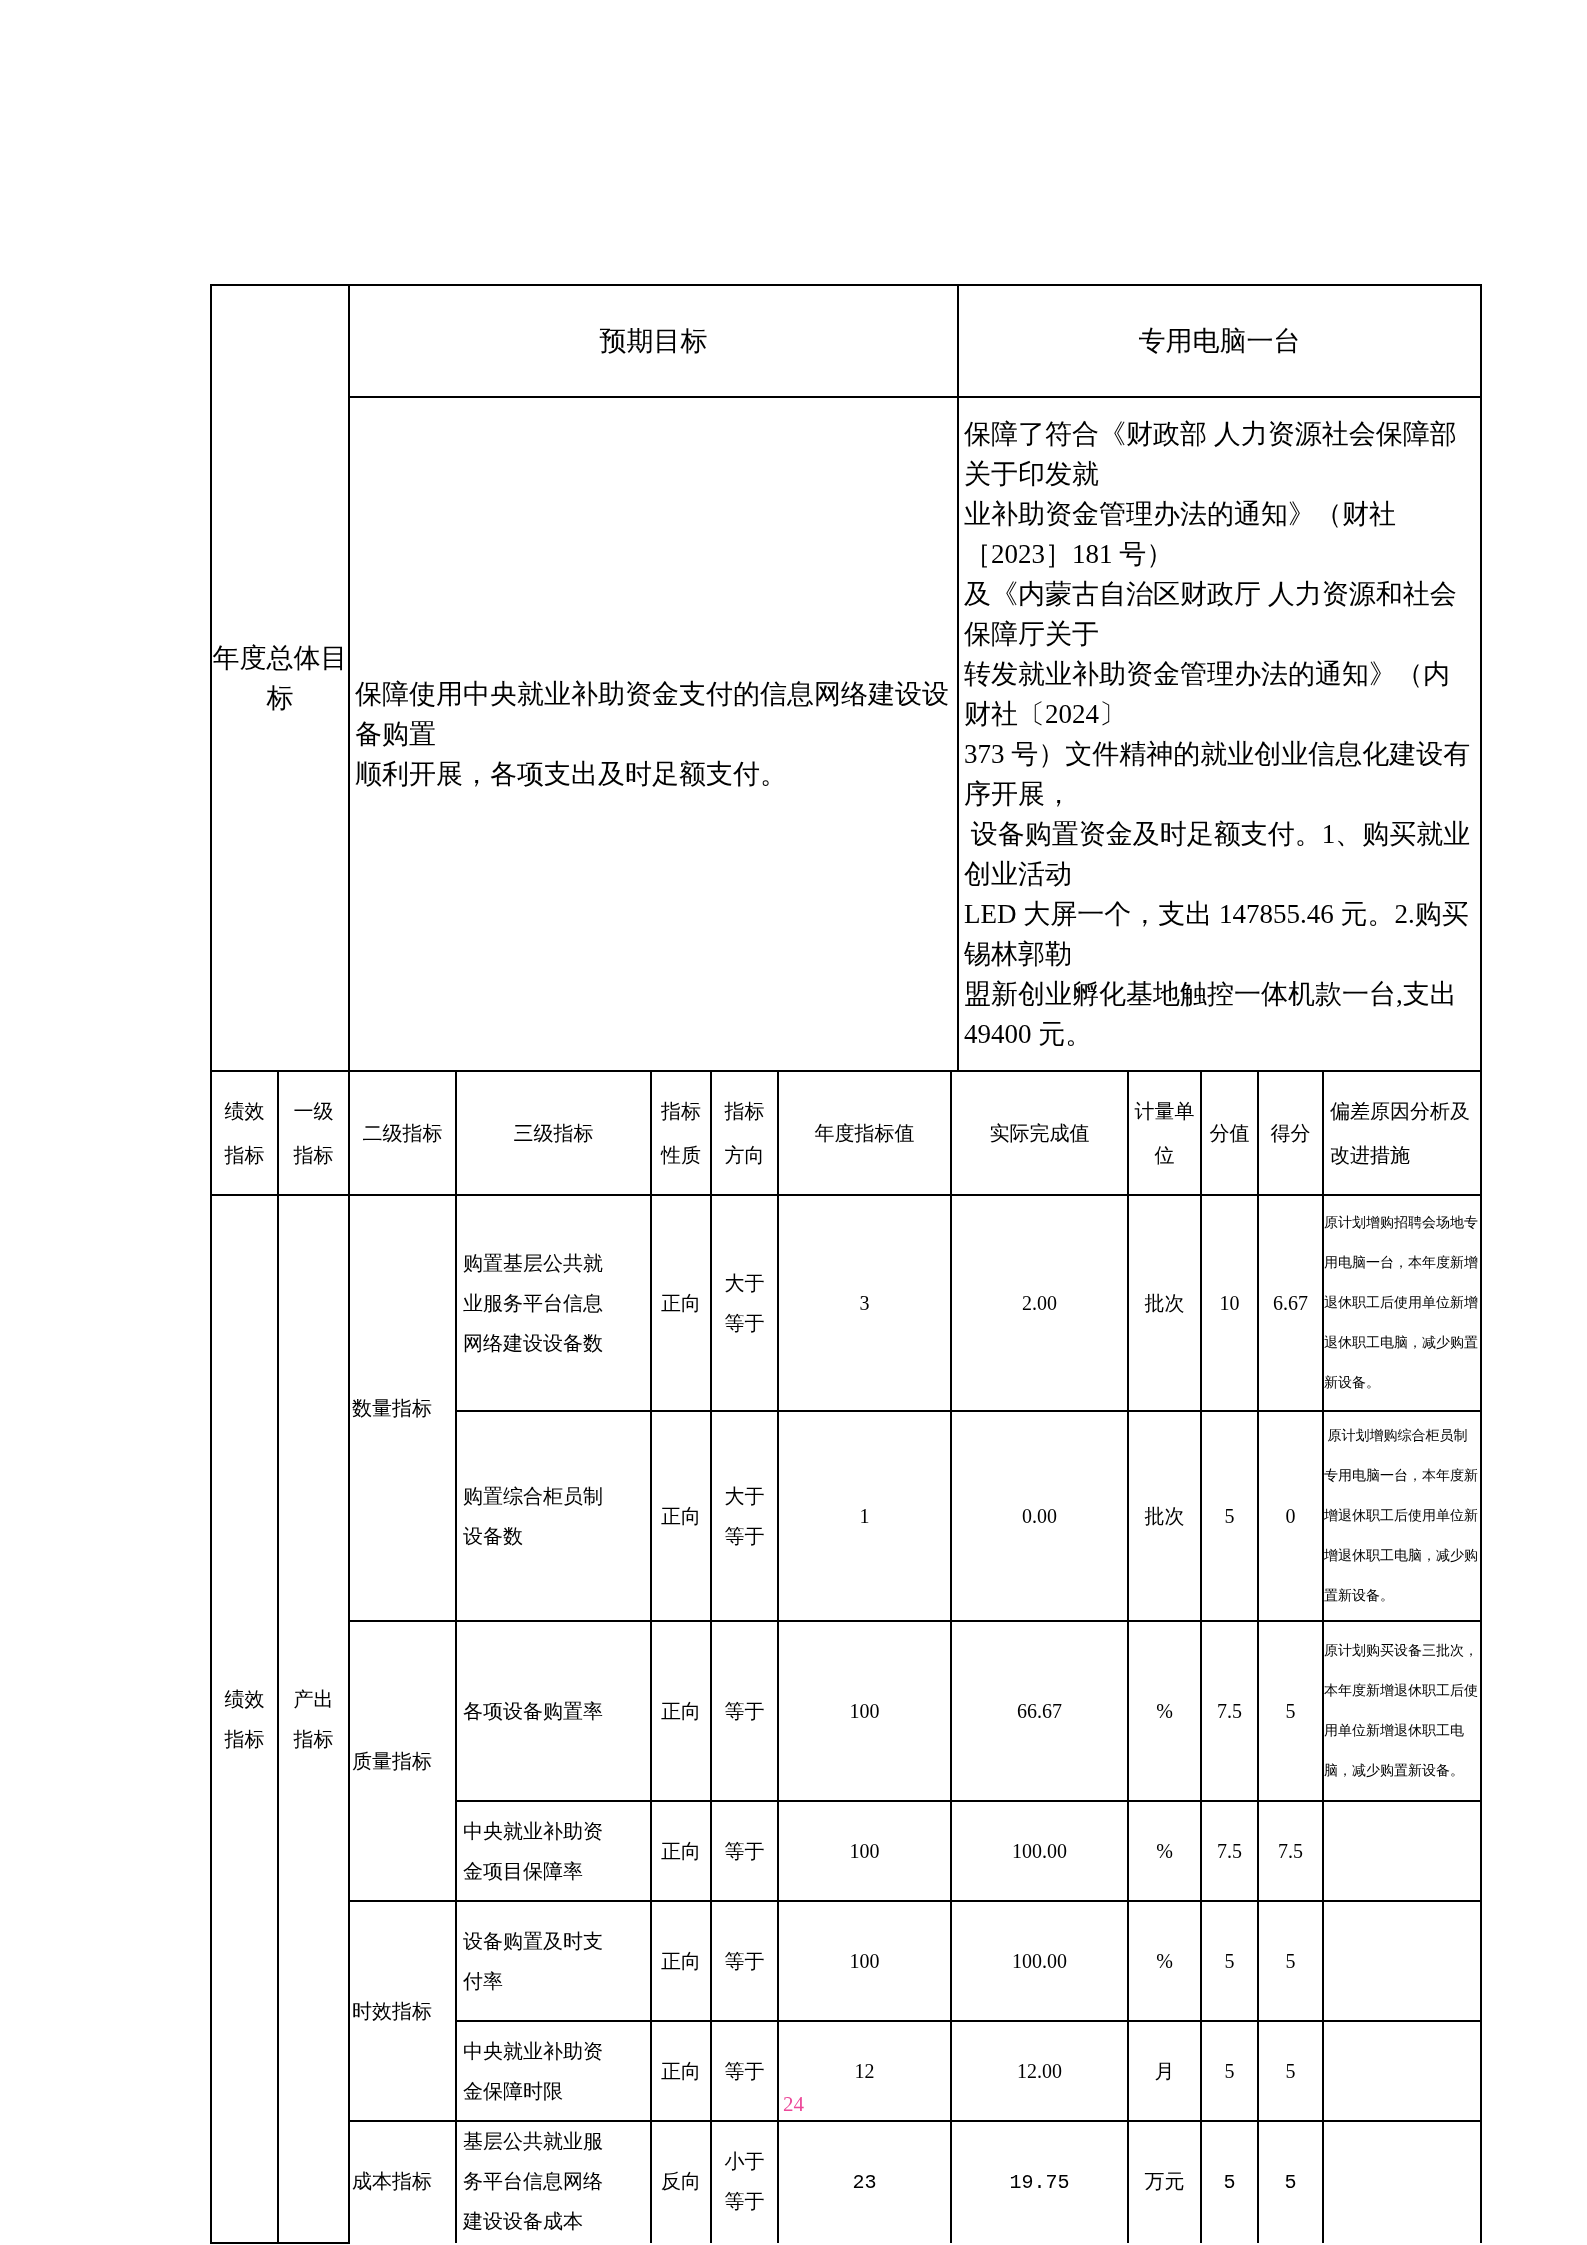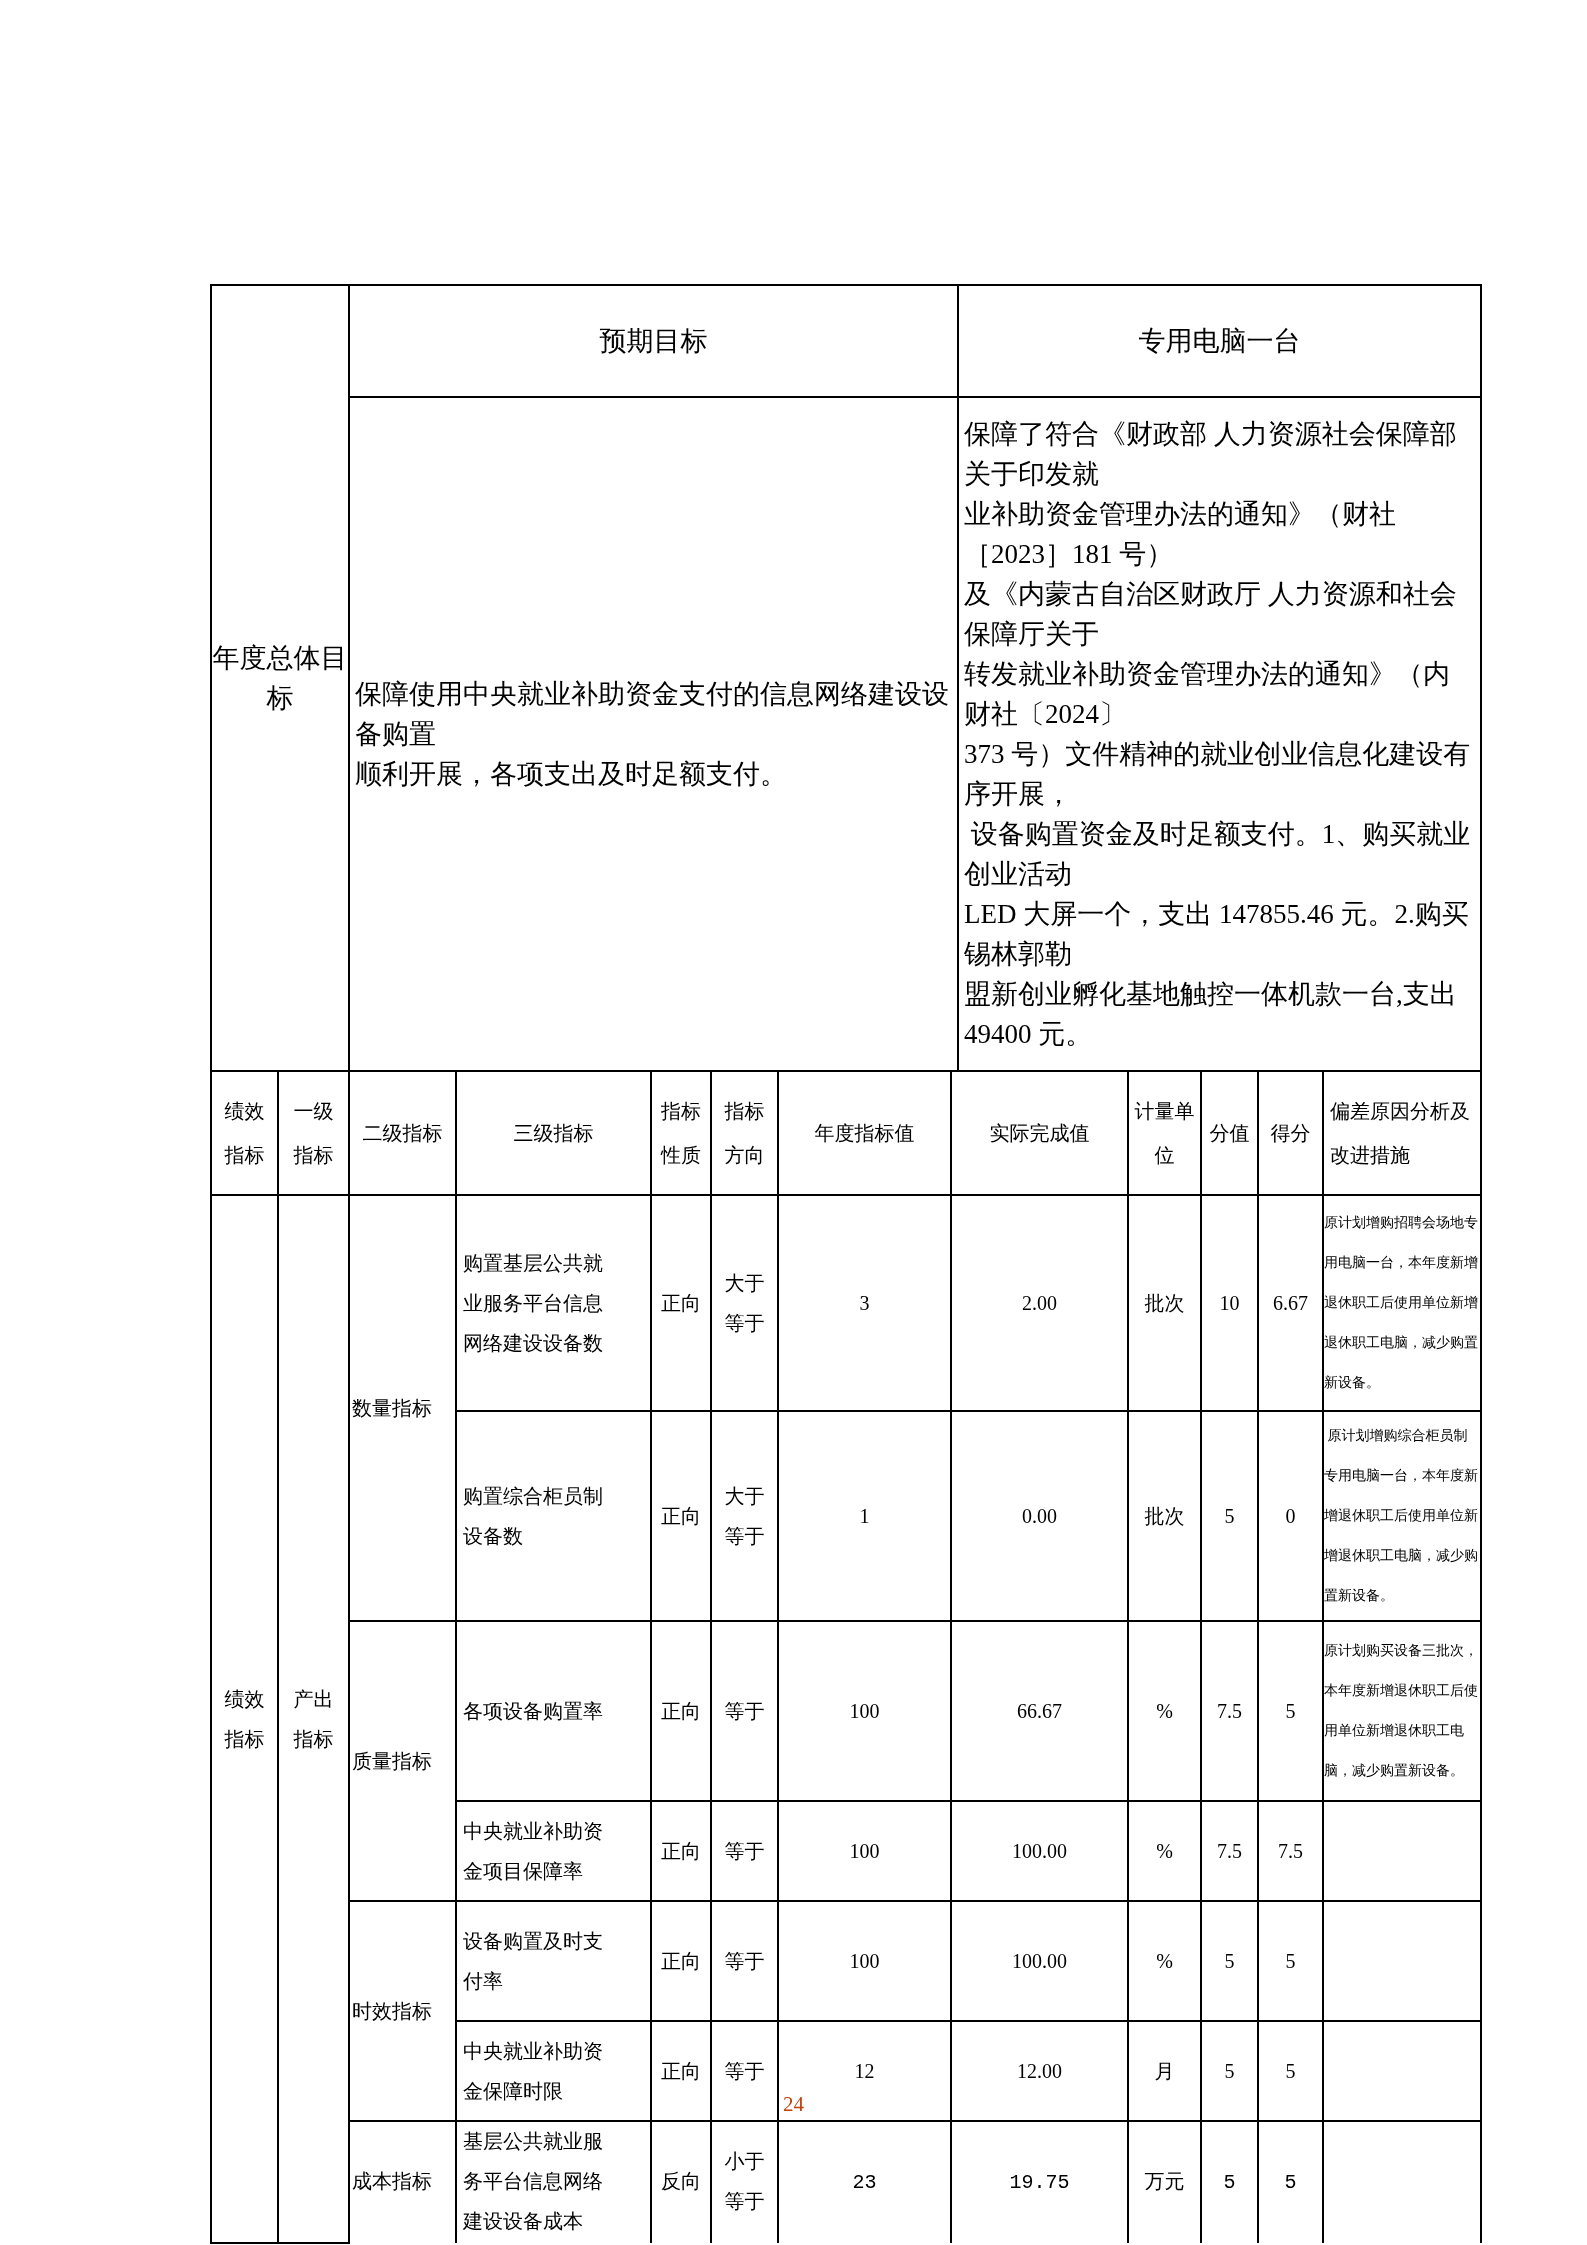--- a/index.html
+++ b/index.html
@@ -18,21 +18,21 @@
   .top .txt{text-align:left;line-height:40px;padding:16px 5px;}
   .ind{margin-top:-2px;}
   .ind th{font-size:20px;line-height:44px;}
   .ind th.devhead{text-align:left;padding:16px 6px;}
   .name{text-align:left;padding:0 6px;border-radius:24px;}
   .l2{text-align:left;padding:17px 2px;}
   .note{font-size:14px;line-height:40px;text-align:left;padding:0 0;}
   .ind tr.lastrow td{border-bottom:none;font-family:Liberation Mono, monospace;}
   .pagenum{
     position:absolute;top:2092px;left:0;width:100%;
-    text-align:center;font-size:21px;color:#c2410c;
+    text-align:center;font-size:21px;color:#ec4899;
   }
 </style>
 </head>
 <body>
 
 <div class="tables">
 
   <table class="top">
     <colgroup>
         <col style="width:138px">

